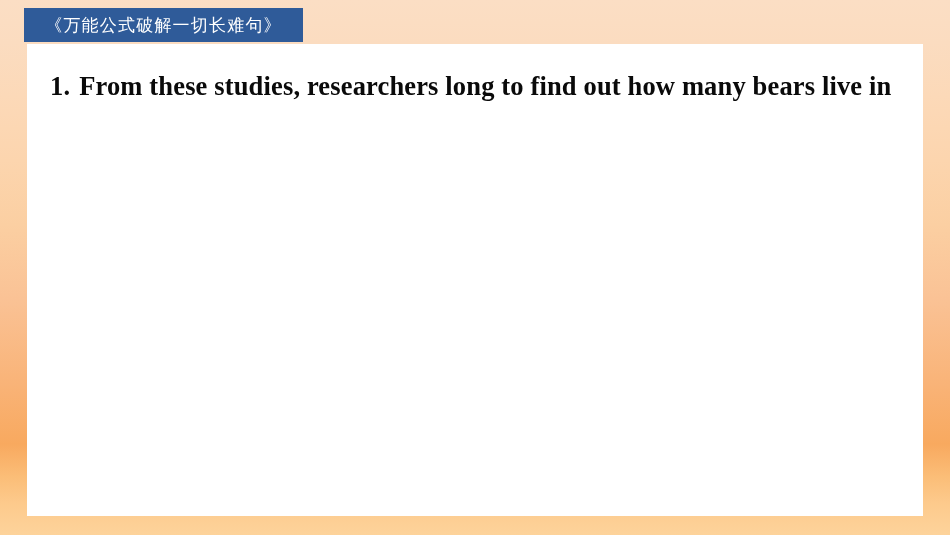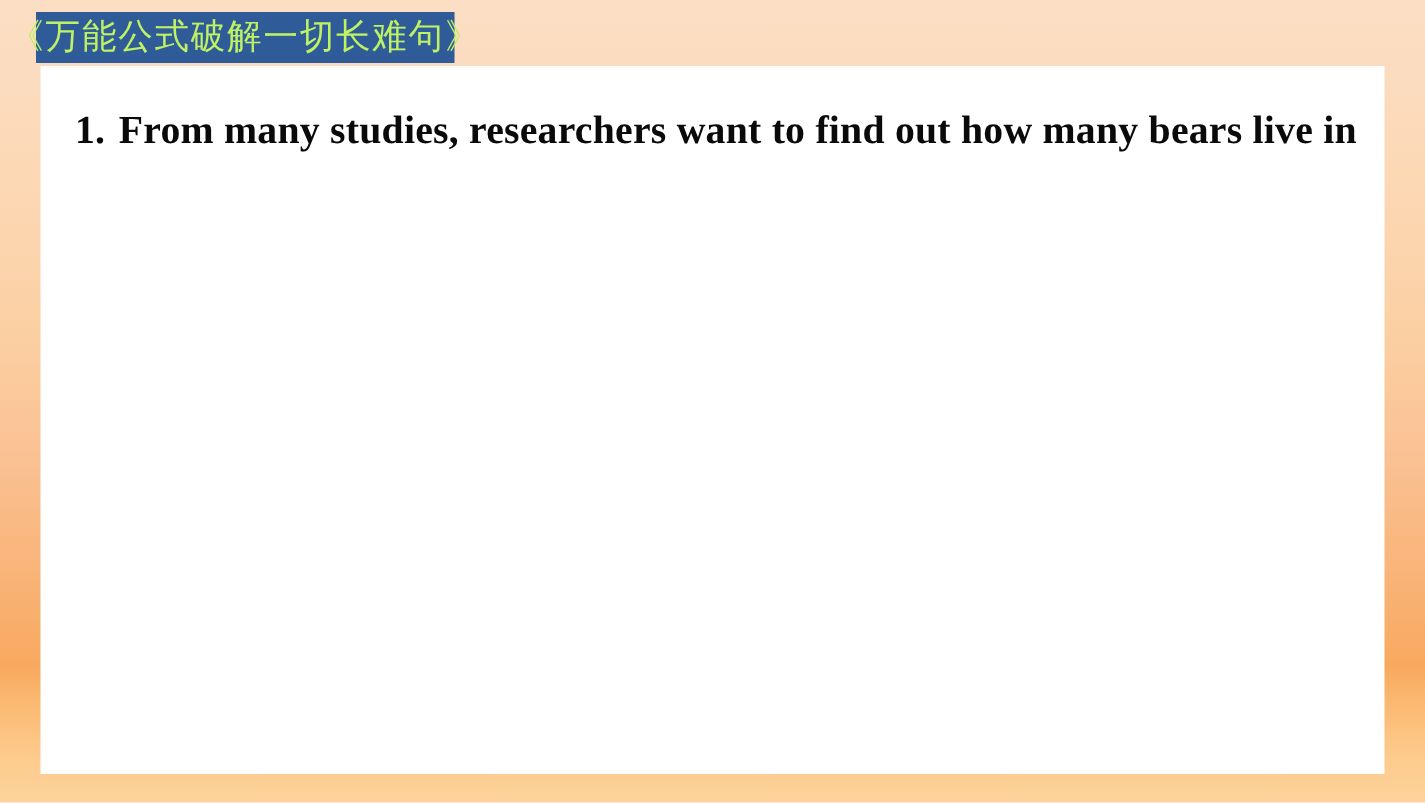--- a/index.html
+++ b/index.html
@@ -43,23 +43,23 @@
     top: 8px;
     width: 279px;
     height: 34px;
     background: #2f5b99;
     display: flex;
     align-items: center;
     justify-content: center;
     box-sizing: border-box;
   }
   #title-banner .title-text {
-    color: #bef264;
+    color: #ffffff;
     font-family: "DejaVu Sans", sans-serif;
-    font-size: 23px;
+    font-size: 17px;
     font-weight: normal;
     letter-spacing: 1.2px;
     line-height: 1;
     white-space: nowrap;
     transform: scaleY(1.02);
   }
 
   
   #content-card {
     position: absolute;
@@ -96,18 +96,18 @@
 
 <div id="slide">
 
   <div id="title-banner">
     <span class="title-text">《万能公式破解一切长难句》</span>
   </div>
 
   <div id="content-card">
     <div id="sentence-block">
       <div class="sentence-line">
-        <span class="item-number">1.</span><span>From many studies, researchers want to find out how many bears live in</span>
+        <span class="item-number">1.</span><span>From these studies, researchers long to find out how many bears live in</span>
       </div>
     </div>
   </div>
 
 </div>
 
 </body></html>

